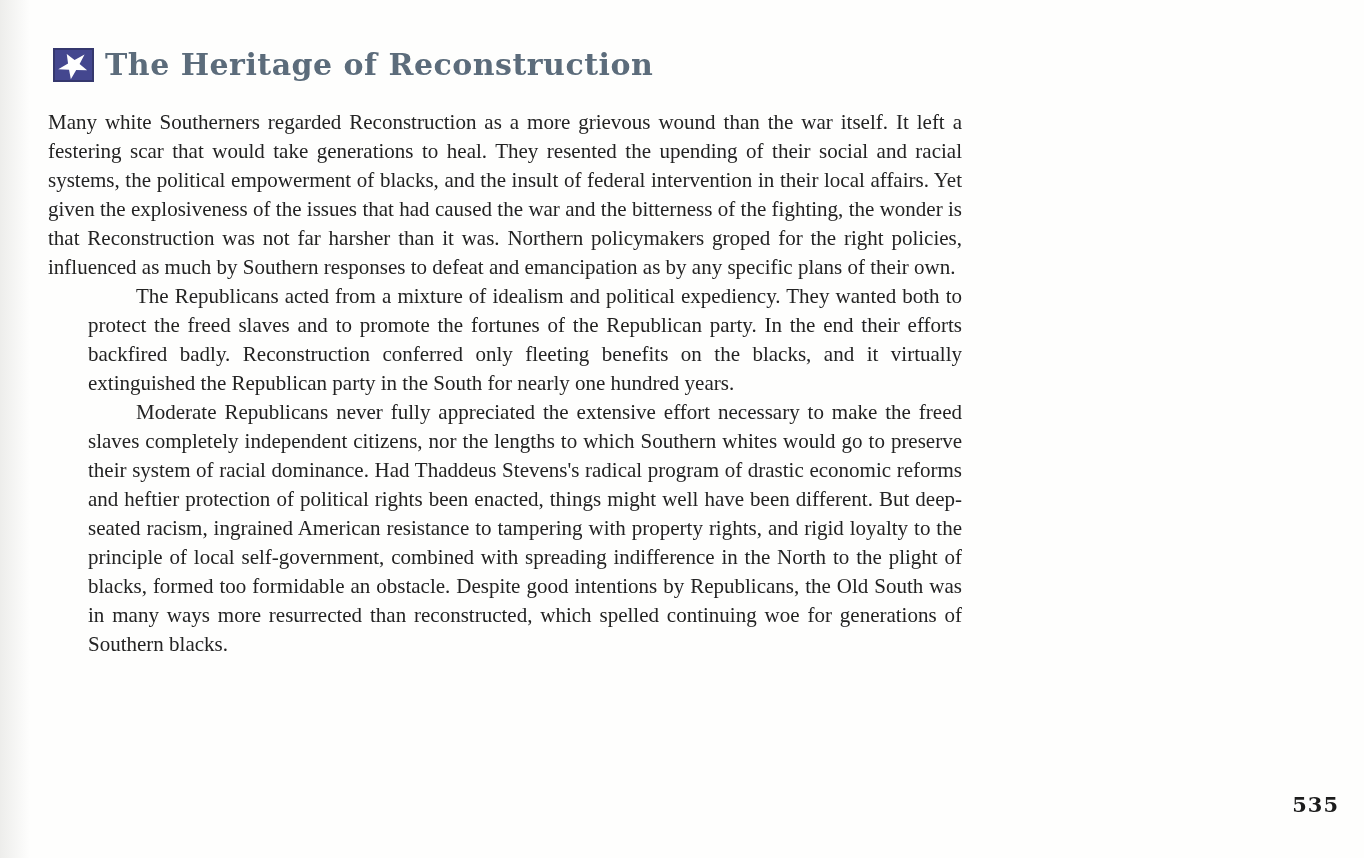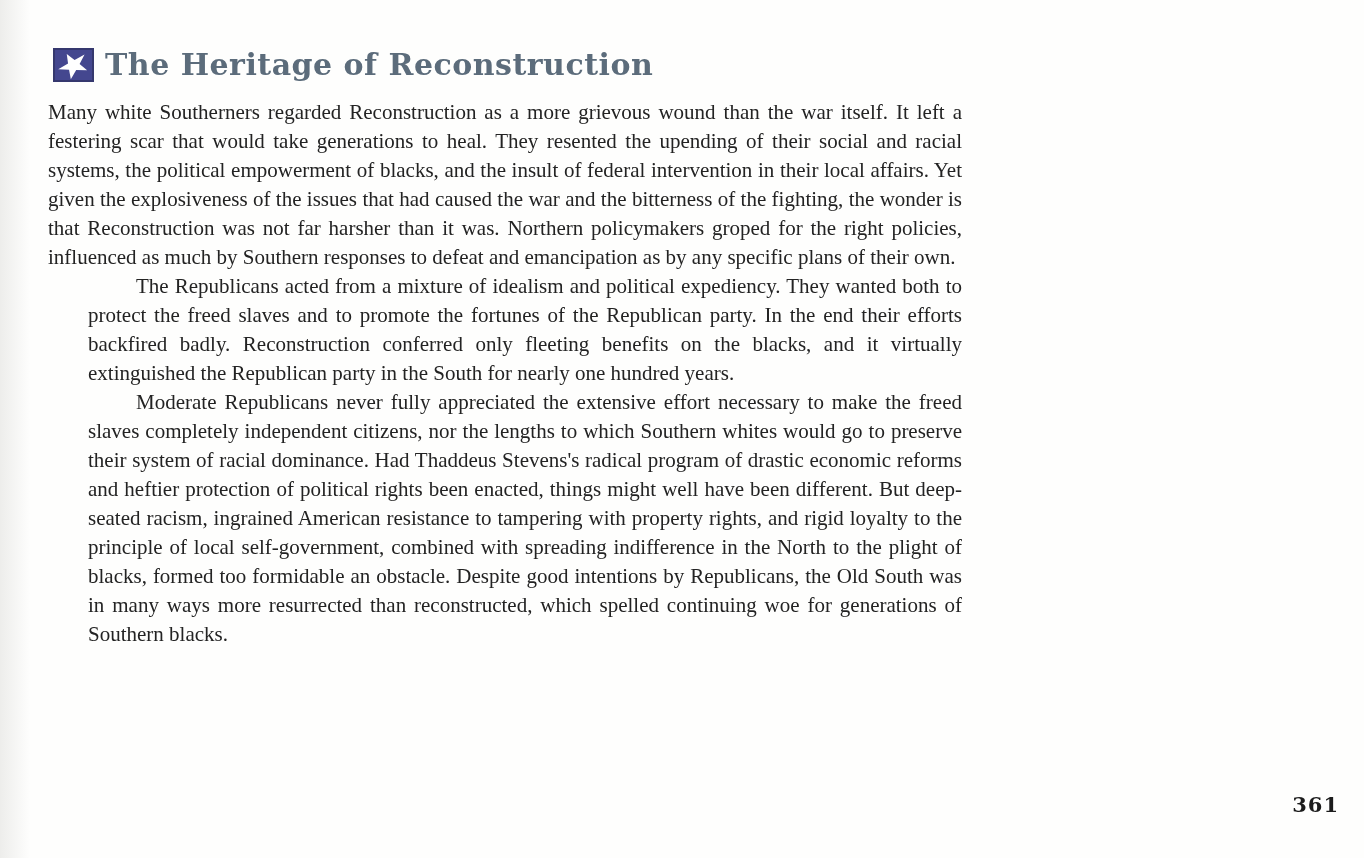--- a/index.html
+++ b/index.html
@@ -51,21 +51,21 @@
     font-weight: bold;
     font-size: 30px;
     line-height: 34px;
     letter-spacing: 0.5px;
     color: var(--heading-color, #5c6c7b);
     white-space: nowrap;
   }
   .article-body {
     position: absolute;
     left: 48px;
-    top: 98px;
+    top: 108px;
     width: 914px;
     color: var(--text-color, #232323);
     font-size: 21px;
     line-height: 29px;
     text-align: justify;
   }
   .article-body p {
     margin: 0;
     padding: 0;
   }
@@ -99,15 +99,15 @@
     </span>
     <h1 class="section-title">The Heritage of Reconstruction</h1>
   </div>
 
   <div class="article-body">
     <p>Many white Southerners regarded Reconstruction as a more grievous wound than the war itself. It left a festering scar that would take generations to heal. They resented the upending of their social and racial systems, the political empowerment of blacks, and the insult of federal intervention in their local affairs. Yet given the explosiveness of the issues that had caused the war and the bitterness of the fighting, the wonder is that Reconstruction was not far harsher than it was. Northern policymakers groped for the right policies, influenced as much by Southern responses to defeat and emancipation as by any specific plans of their own.</p>
     <p class="indent">The Republicans acted from a mixture of idealism and political expediency. They wanted both to protect the freed slaves and to promote the fortunes of the Republican party. In the end their efforts backfired badly. Reconstruction conferred only fleeting benefits on the blacks, and it virtually extinguished the Republican party in the South for nearly one hundred years.</p>
     <p class="indent">Moderate Republicans never fully appreciated the extensive effort necessary to make the freed slaves completely independent citizens, nor the lengths to which Southern whites would go to preserve their system of racial dominance. Had Thaddeus Stevens's radical program of drastic economic reforms and heftier protection of political rights been enacted, things might well have been different. But deep-seated racism, ingrained American resistance to tampering with property rights, and rigid loyalty to the principle of local self-government, combined with spreading indifference in the North to the plight of blacks, formed too formidable an obstacle. Despite good intentions by Republicans, the Old South was in many ways more resurrected than reconstructed, which spelled continuing woe for generations of Southern blacks.</p>
   </div>
 
-  <div class="page-number">361</div>
+  <div class="page-number">535</div>
 
 </div>
 
 </body></html>

